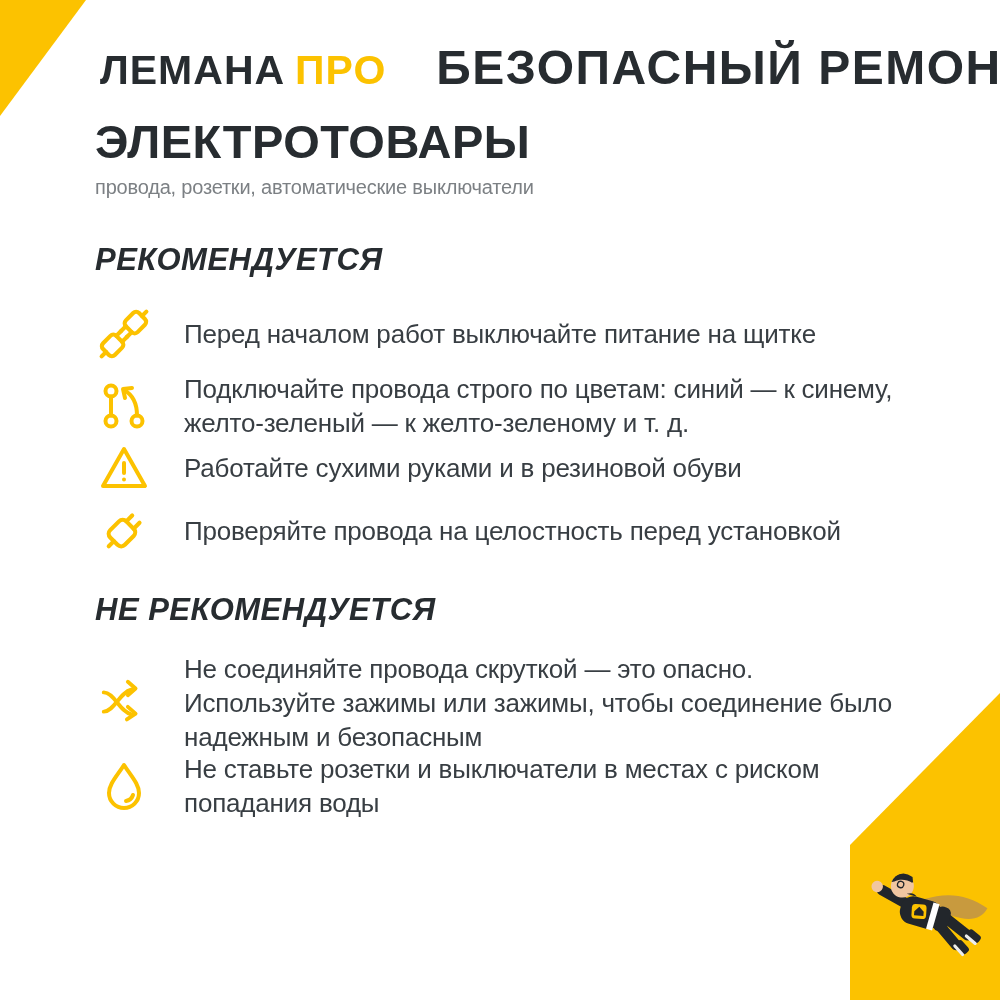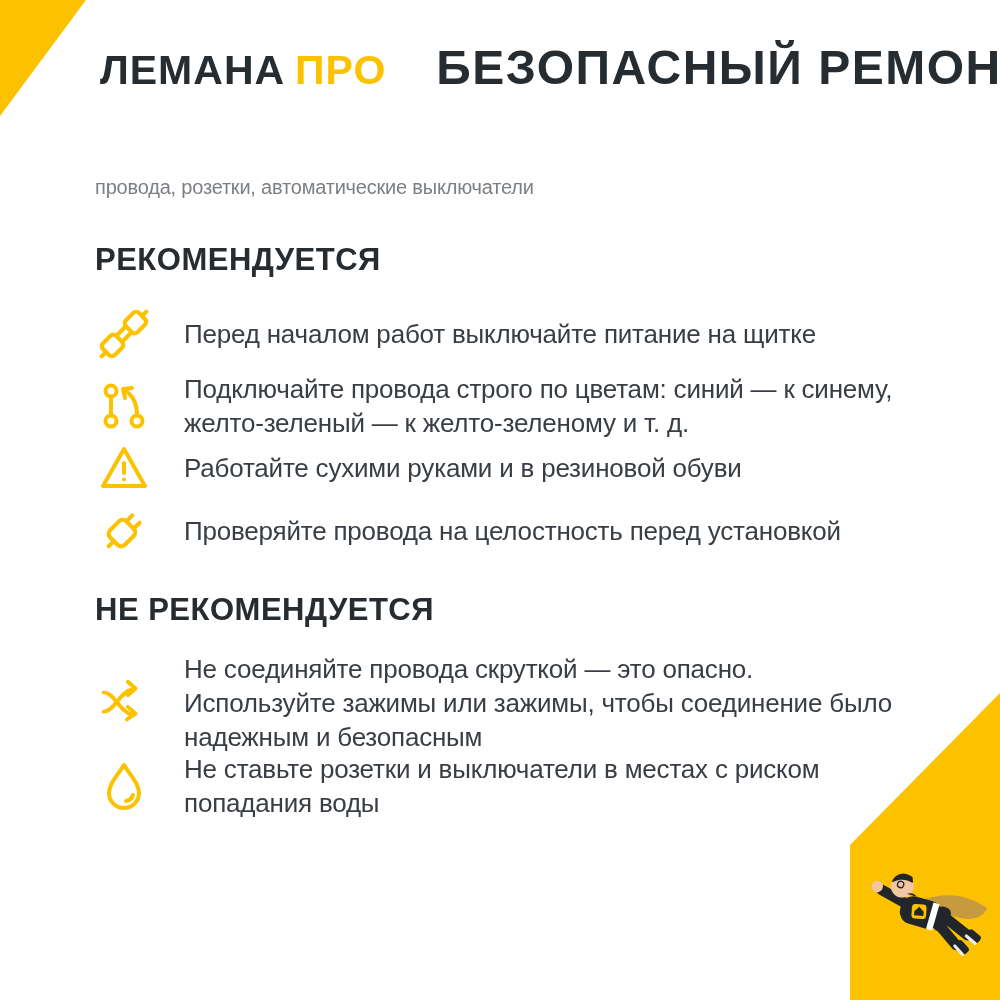--- a/index.html
+++ b/index.html
@@ -22,21 +22,21 @@
   .mascot{position:absolute;left:4px;top:164px;}
   
   .header{position:absolute;top:40px;left:100px;display:flex;align-items:baseline;gap:50px;white-space:nowrap;}
   .logo{font-size:41px;font-weight:bold;letter-spacing:1px;}
   .logo .primary{color:#272C30;}
   .logo .accent{color:#FCC200;margin-left:10px;}
   .program-title{font-size:48px;font-weight:bold;color:#272C30;letter-spacing:1.5px;}
   
   .page-title{position:absolute;top:114px;left:95px;font-size:47px;font-weight:bold;color:#272C30;letter-spacing:0.5px;}
   .page-subtitle{position:absolute;top:176px;left:95px;font-size:20px;color:#7C8084;letter-spacing:-0.2px;}
-  .section-heading{position:absolute;left:95px;font-size:31px;font-weight:bold;color:#272C30;letter-spacing:0.5px;}
+  .section-heading{position:absolute;left:95px;font-size:31px;font-weight:bold;color:#272C30;letter-spacing:0.5px;font-style:italic;}
   .heading-reco{top:242px;}
   .heading-notreco{top:592px;}
   
   .row{position:absolute;left:92px;display:flex;align-items:center;}
   .icon-box{width:64px;min-width:64px;display:flex;justify-content:center;align-items:center;margin-right:28px;}
   .item-text{
     font-size:26px;line-height:34px;color:#383E43;letter-spacing:-0.2px;
     white-space:pre-line;width:800px;
   }
   .row-1{top:303px;height:62px;}
@@ -54,20 +54,21 @@
 
   <div class="corner-tl"></div>
 
   <div class="header">
     <div class="logo">
       <span class="primary">ЛЕМАНА</span><span class="accent">ПРО</span>
     </div>
     <div class="program-title">БЕЗОПАСНЫЙ РЕМОНТ</div>
   </div>
 
+  <div class="page-title">ЭЛЕКТРОТОВАРЫ</div>
   <div class="page-subtitle">провода, розетки, автоматические выключатели</div>
 
   <div class="section-heading heading-reco">РЕКОМЕНДУЕТСЯ</div>
 
   <div class="row row-1">
     <span class="icon-box">
       <svg width="58" height="58" viewBox="0 0 56 56" fill="none" stroke="#FCC200" stroke-width="4" stroke-linecap="round" stroke-linejoin="round">
         <g transform="translate(17,39) rotate(-45)">
           <rect x="-9" y="-8" width="18" height="16" rx="4"></rect>
           <line x1="9" y1="-4" x2="16" y2="-4"></line>

